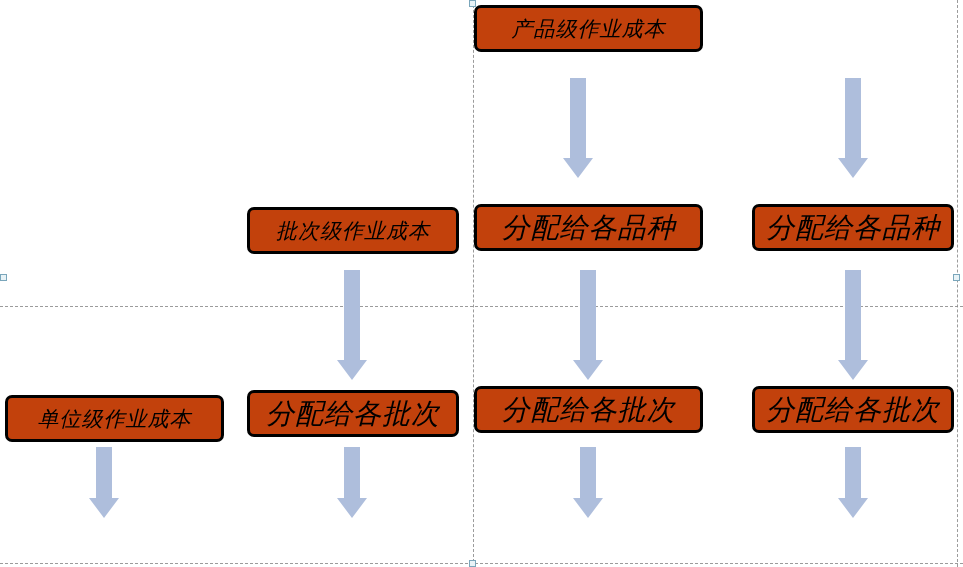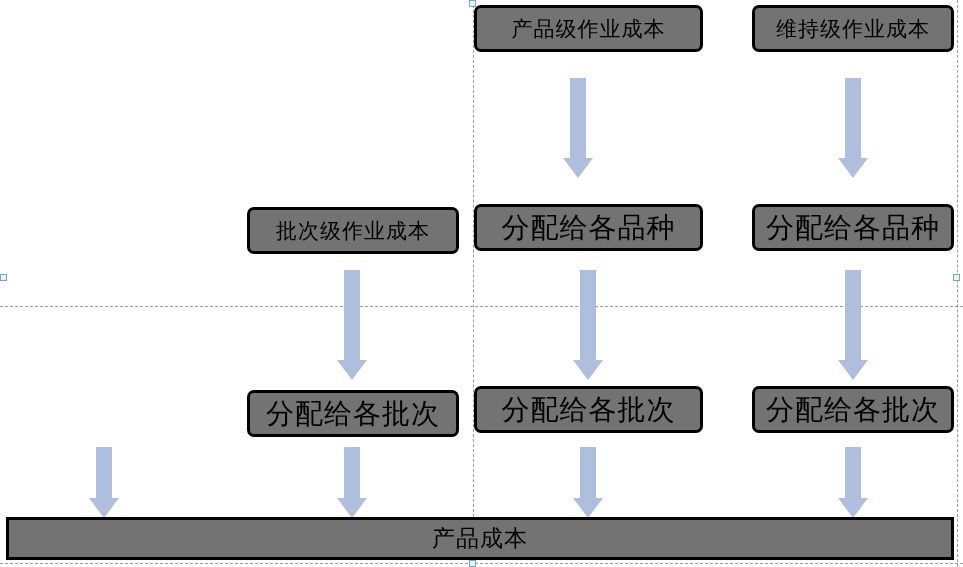--- a/index.html
+++ b/index.html
@@ -41,29 +41,30 @@
     height: 7px;
     background: #e8f3f7;
     border: 1px solid #7aa6bb;
     box-sizing: border-box;
   }
 
   
   .node {
     position: absolute;
     box-sizing: border-box;
-    background: #737373;
+    background: #c2410c;
     border: 3px solid #000000;
     border-radius: 7px;
     display: flex;
     align-items: center;
     justify-content: center;
     color: #000000;
     letter-spacing: 1px;
     white-space: nowrap;
+    font-style: italic;
   }
   .node.lvl     { font-size: 21px; }
   .node.alloc   { font-size: 28px; }
   .node.total   {
     font-size: 23px;
     border-radius: 0;
     border-width: 3px;
   }
 
   
@@ -103,23 +104,20 @@
 
   <div class="handle" style="left:0px;  top:274px;"></div>
   <div class="handle" style="left:953px;top:274px;"></div>
   <div class="handle" style="left:469px;top:0px;"></div>
   <div class="handle" style="left:469px;top:560px;"></div>
 
   <div class="node lvl" style="left:474px; top:5px; width:229px; height:47px;">
     <span>产品级作业成本</span>
   </div>
 
-  <div class="node lvl" style="left:752px; top:5px; width:202px; height:47px;">
-    <span>维持级作业成本</span>
-  </div>
 
   <div class="arrow" style="left:563px; top:78px; width:30px; height:100px;">
     <div class="shaft" style="width:16px; height:80px;"></div>
     <div class="head"></div>
   </div>
 
   <div class="arrow" style="left:838px; top:78px; width:30px; height:100px;">
     <div class="shaft" style="width:16px; height:80px;"></div>
     <div class="head"></div>
   </div>
@@ -144,20 +142,23 @@
   <div class="arrow" style="left:573px; top:270px; width:30px; height:110px;">
     <div class="shaft" style="width:16px; height:90px;"></div>
     <div class="head"></div>
   </div>
 
   <div class="arrow" style="left:838px; top:270px; width:30px; height:110px;">
     <div class="shaft" style="width:16px; height:90px;"></div>
     <div class="head"></div>
   </div>
 
+  <div class="node lvl" style="left:5px; top:395px; width:219px; height:47px;">
+    <span>单位级作业成本</span>
+  </div>
 
   <div class="node alloc" style="left:247px; top:390px; width:212px; height:47px;">
     <span>分配给各批次</span>
   </div>
 
   <div class="node alloc" style="left:474px; top:386px; width:229px; height:47px;">
     <span>分配给各批次</span>
   </div>
 
   <div class="node alloc" style="left:752px; top:386px; width:202px; height:47px;">
@@ -177,17 +178,14 @@
   <div class="arrow" style="left:573px; top:447px; width:30px; height:71px;">
     <div class="shaft" style="width:16px; height:51px;"></div>
     <div class="head"></div>
   </div>
 
   <div class="arrow" style="left:838px; top:447px; width:30px; height:71px;">
     <div class="shaft" style="width:16px; height:51px;"></div>
     <div class="head"></div>
   </div>
 
-  <div class="node total" style="left:6px; top:517px; width:948px; height:43px;">
-    <span>产品成本</span>
-  </div>
 
 </div>
 
 </body></html>

